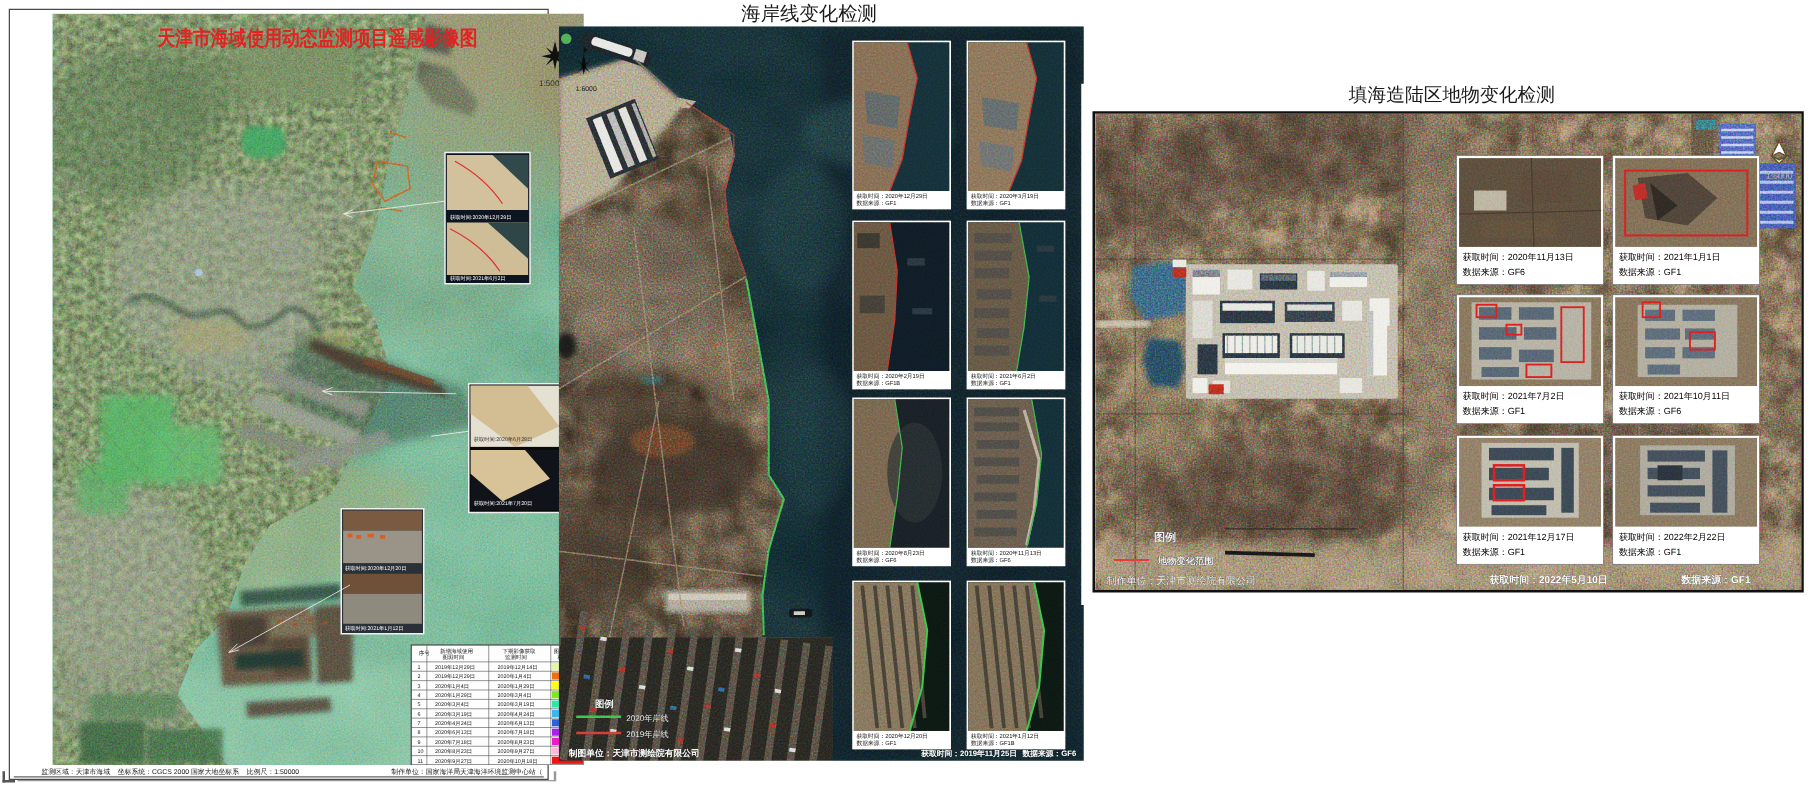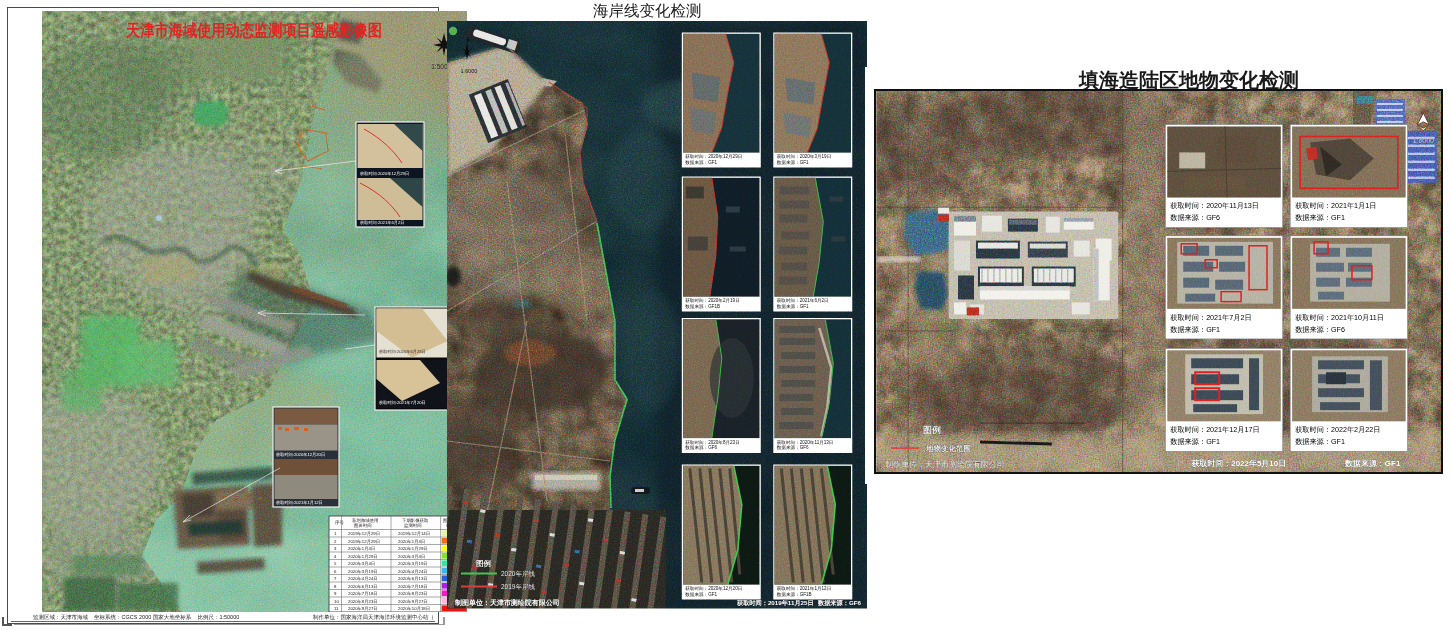--- a/index.html
+++ b/index.html
@@ -630,21 +630,21 @@
   <text x="8" y="584" font-size="7" fill="#fff" stroke="#333" stroke-width="0.2" font-weight="bold" paint-order="stroke">制图单位：天津市测绘院有限公司</text>
   <text x="290" y="584" font-size="6.2" fill="#fff" stroke="#333" stroke-width="0.2" font-weight="bold" paint-order="stroke">获取时间：2019年11月25日</text>
   <text x="371" y="584" font-size="6.2" fill="#fff" stroke="#333" stroke-width="0.2" font-weight="bold" paint-order="stroke">数据来源：GF6</text>
   <rect x="0" y="0" width="420.7" height="587.6" filter="url(#grainM)" style="mix-blend-mode:overlay" opacity="0.3"></rect>
   </g>
 </svg>
 </div>
 
 <div class="abs" style="left:865px;top:67px;width:587px;height:417px;background:#fff;"></div>
 
-<div class="abs" style="left:1079px;top:67px;font-size:20px;font-weight:bold;color:#1a1a1a;font-family:'Liberation Serif',serif;">填海造陆区地物变化检测</div>
+<div class="abs" style="left:1079px;top:67px;font-size:15px;font-weight:normal;color:#1a1a1a;font-family:'Liberation Serif',serif;">填海造陆区地物变化检测</div>
 
 <div class="abs" style="left:874px;top:89px;width:565px;height:380.6px;border:2px solid #101010;">
 <svg width="565" height="380.6" viewBox="0 0 566 381.6">
   <defs>
     <filter color-interpolation-filters="sRGB" id="tanR" x="0" y="0" width="100%" height="100%">
       <feTurbulence type="fractalNoise" baseFrequency="0.035 0.035" numOctaves="5" seed="31"></feTurbulence>
       <feColorMatrix type="matrix" values="0.62 0.15 0 0 0.19
                                            0.56 0.13 0 0 0.16
                                            0.47 0.11 0 0 0.105
                                            0 0 0 0 1"></feColorMatrix>

